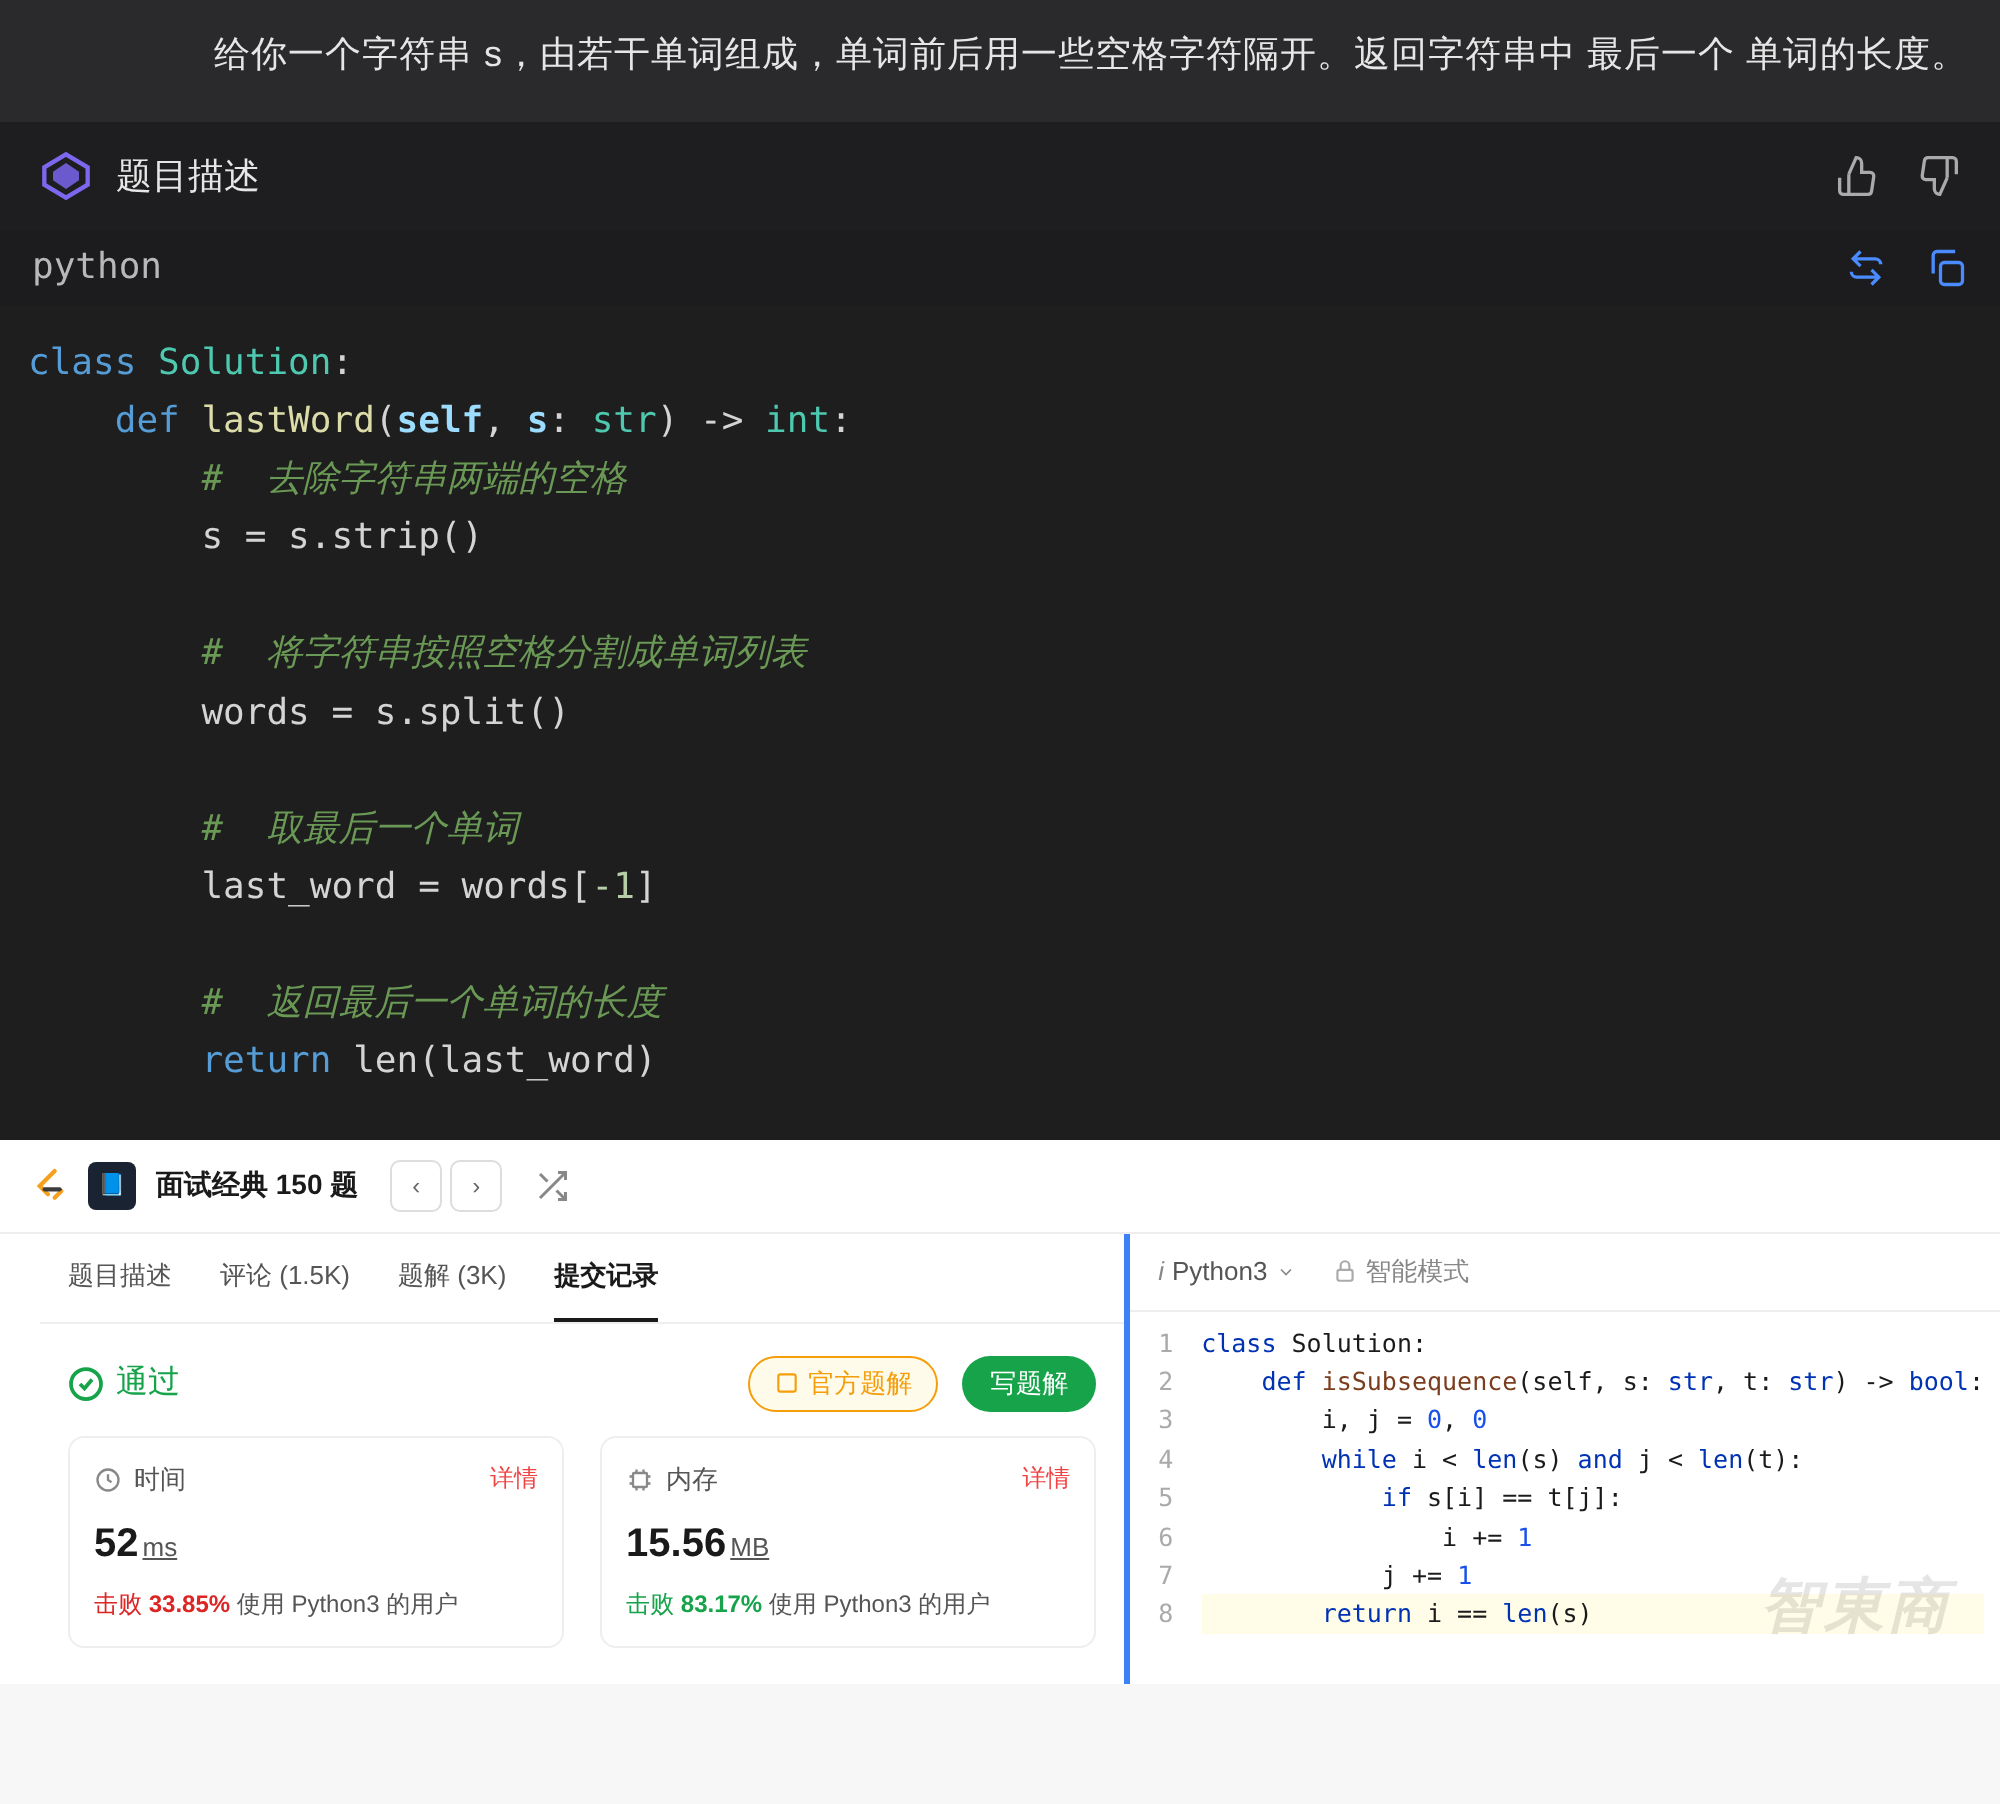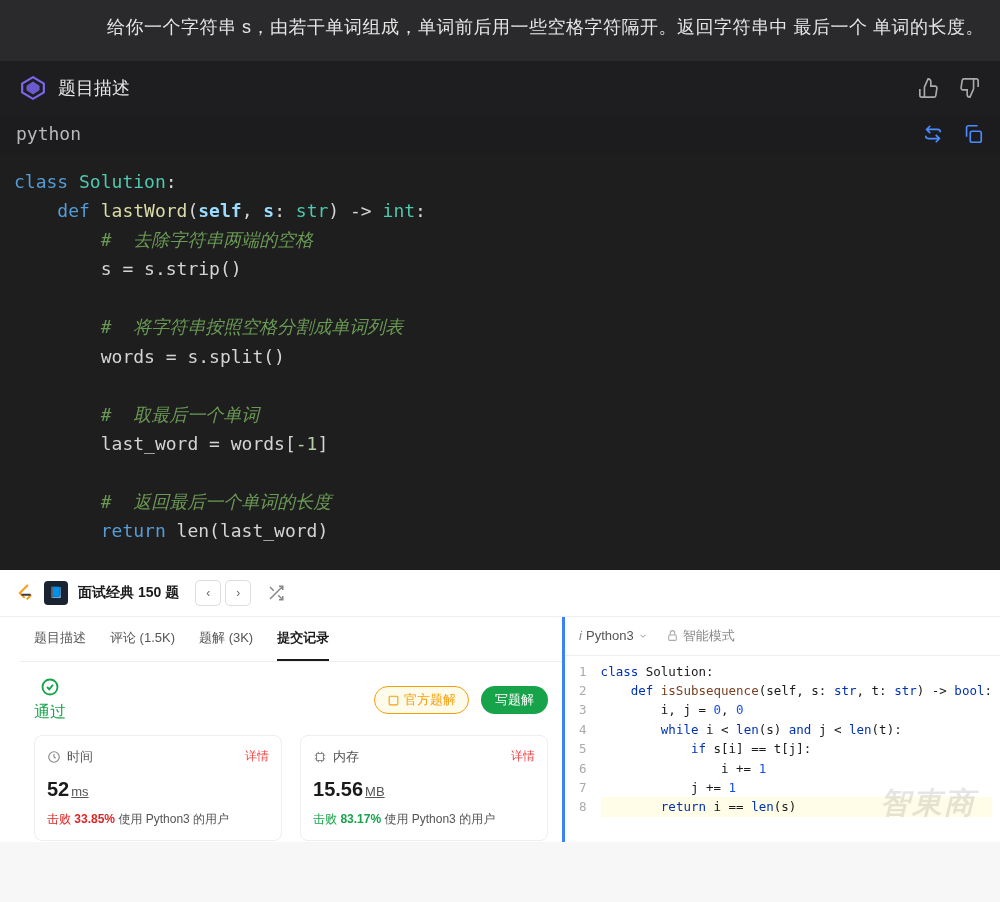--- a/index.html
+++ b/index.html
@@ -43,21 +43,21 @@
 
 .content-row { display: flex; height: 225px; padding-left: 20px; }
 .left-panel { width: 560px; border-right: 3px solid #3b82f6; }
 .right-panel { flex: 1; display: flex; flex-direction: column; }
 
 .tabs-row { display: flex; gap: 24px; padding: 0 14px; border-bottom: 1px solid #eee; font-size: 13px; }
 .tab { padding: 12px 0; color: #555; cursor: pointer; }
 .tab.active { color: #1a1a1a; font-weight: 600; border-bottom: 2px solid #1a1a1a; }
 
 .pass-row { display: flex; align-items: center; justify-content: space-between; padding: 16px 14px 12px; }
-.pass-badge { display: flex; align-items: center; gap: 6px; color: #16a34a; font-size: 16px; font-weight: 500; flex-direction: column; }
+.pass-badge { display: flex; align-items: center; gap: 6px; color: #16a34a; font-size: 16px; font-weight: 500; }
 .pass-actions { display: flex; gap: 12px; align-items: center; }
 .official-btn { border: 1px solid #f59e0b; color: #f59e0b; padding: 4px 12px; border-radius: 14px; font-size: 13px; cursor: pointer; background: #fffbeb; display: flex; align-items: center; gap: 4px; }
 .write-btn { background: #16a34a; color: #fff; padding: 5px 14px; border-radius: 14px; font-size: 13px; cursor: pointer; border: none; }
 
 .stats-row { display: flex; gap: 18px; padding: 0 14px; }
 .stat-card { flex: 1; border: 1px solid #eee; border-radius: 8px; padding: 12px; }
 .stat-head { display: flex; align-items: center; justify-content: space-between; font-size: 13px; color: #555; }
 .stat-head-left { display: flex; align-items: center; gap: 6px; }
 .stat-detail { color: #ef4444; font-size: 12px; cursor: pointer; }
 .stat-val { font-size: 20px; font-weight: 700; color: #1a1a1a; margin-top: 12px; }

